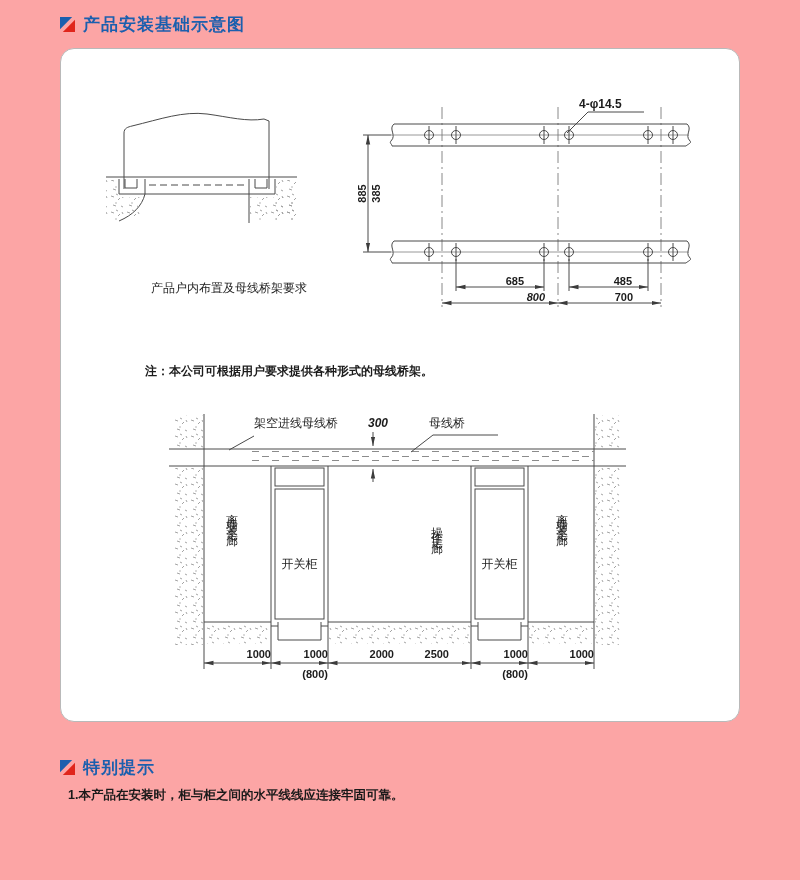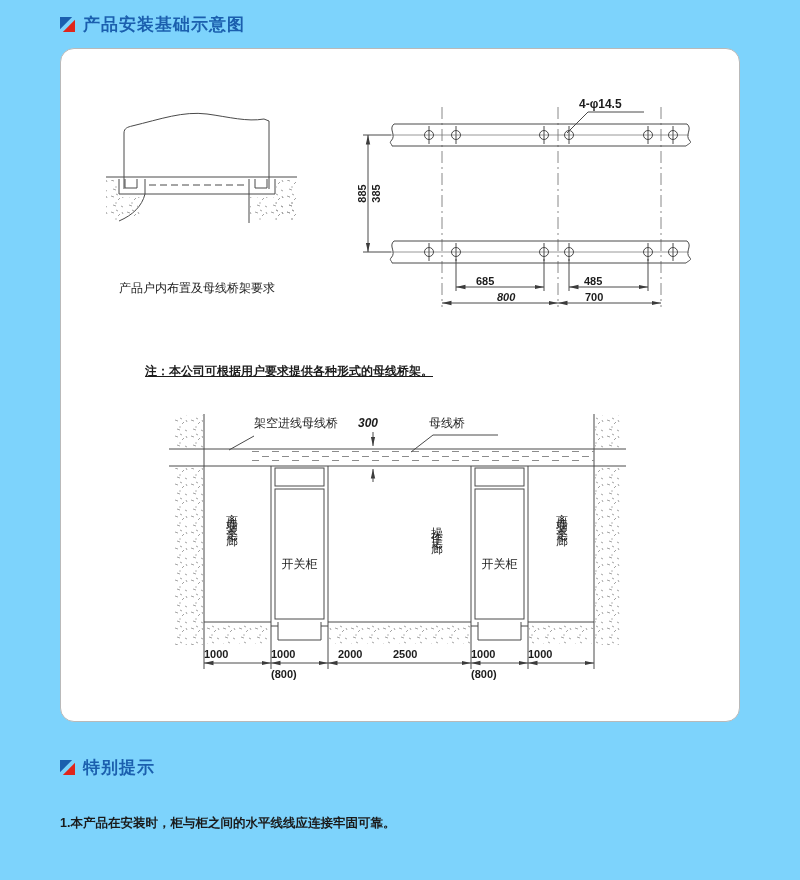--- a/index.html
+++ b/index.html
@@ -1,27 +1,27 @@
 <!DOCTYPE html>
 <html><head>
 <meta charset="utf-8">
 <style>
   html,body{margin:0;padding:0;background:#fff;}
-  .page{position:relative;width:800px;height:880px;background:#7dd3fc;overflow:hidden;
+  .page{position:relative;width:800px;height:880px;background:#fca5a5;overflow:hidden;
         font-family:"Liberation Sans",sans-serif;color:#222;}
   .sec-header{position:absolute;left:60px;display:flex;align-items:center;gap:8px;}
   .sec-header h2{margin:0;font-size:17px;font-weight:bold;color:#1b5fae;letter-spacing:1px;}
   .flag{width:15px;height:15px;display:inline-block;}
   .diagram-box{position:absolute;left:60px;top:48px;width:678px;height:672px;
                border:1px solid #b9b9b9;border-radius:14px;background:#fff;}
   .lw{position:absolute;left:0;top:0;}
   .lbl{position:absolute;white-space:nowrap;color:#1c1c1c;font-size:12px;line-height:13px;}
-  .cap{font-size:12px;color:#222;}
-  .note{font-weight:bold;font-size:12px;text-decoration:underline;}
-  .dim{font-weight:bold;font-size:11px;text-align:left;line-height:12px;}
+  .cap{font-size:12px;color:#222;margin-left:32px;}
+  .note{font-weight:bold;font-size:12px;}
+  .dim{font-weight:bold;font-size:11px;text-align:right;line-height:12px;}
   .rot{transform:rotate(-90deg);transform-origin:center;width:40px;text-align:center;
        font-weight:bold;font-size:11px;}
   .vtext{writing-mode:vertical-rl;letter-spacing:5px;font-size:12px;line-height:14px;}
   .notes-list{position:absolute;left:60px;width:685px;}
   .note-item{font-size:12.5px;font-weight:bold;color:#1a1a1a;line-height:20px;
              margin-bottom:2px;padding-left:15px;text-indent:-15px;}
 </style>
 </head>
 <body>
 
@@ -218,17 +218,17 @@
   <div class="sec-header" style="top:756px;justify-content:flex-end;">
     <span class="flag">
       <svg width="15" height="15" viewBox="0 0 16 16">
         <polygon points="0,0 13,0 0,13" fill="#1b5fae"></polygon>
         <polygon points="16,3 16,16 3,16" fill="#e0251b"></polygon>
       </svg>
     </span>
     <h2>特别提示</h2>
   </div>
 
-  <div class="notes-list" style="top:813px;">
+  <div class="notes-list" style="top:785px;margin-left:8px;">
     <div class="note-item">1.本产品在安装时，柜与柜之间的水平线线应连接牢固可靠。</div>
   </div>
 
 </div>
 
 </body></html>

